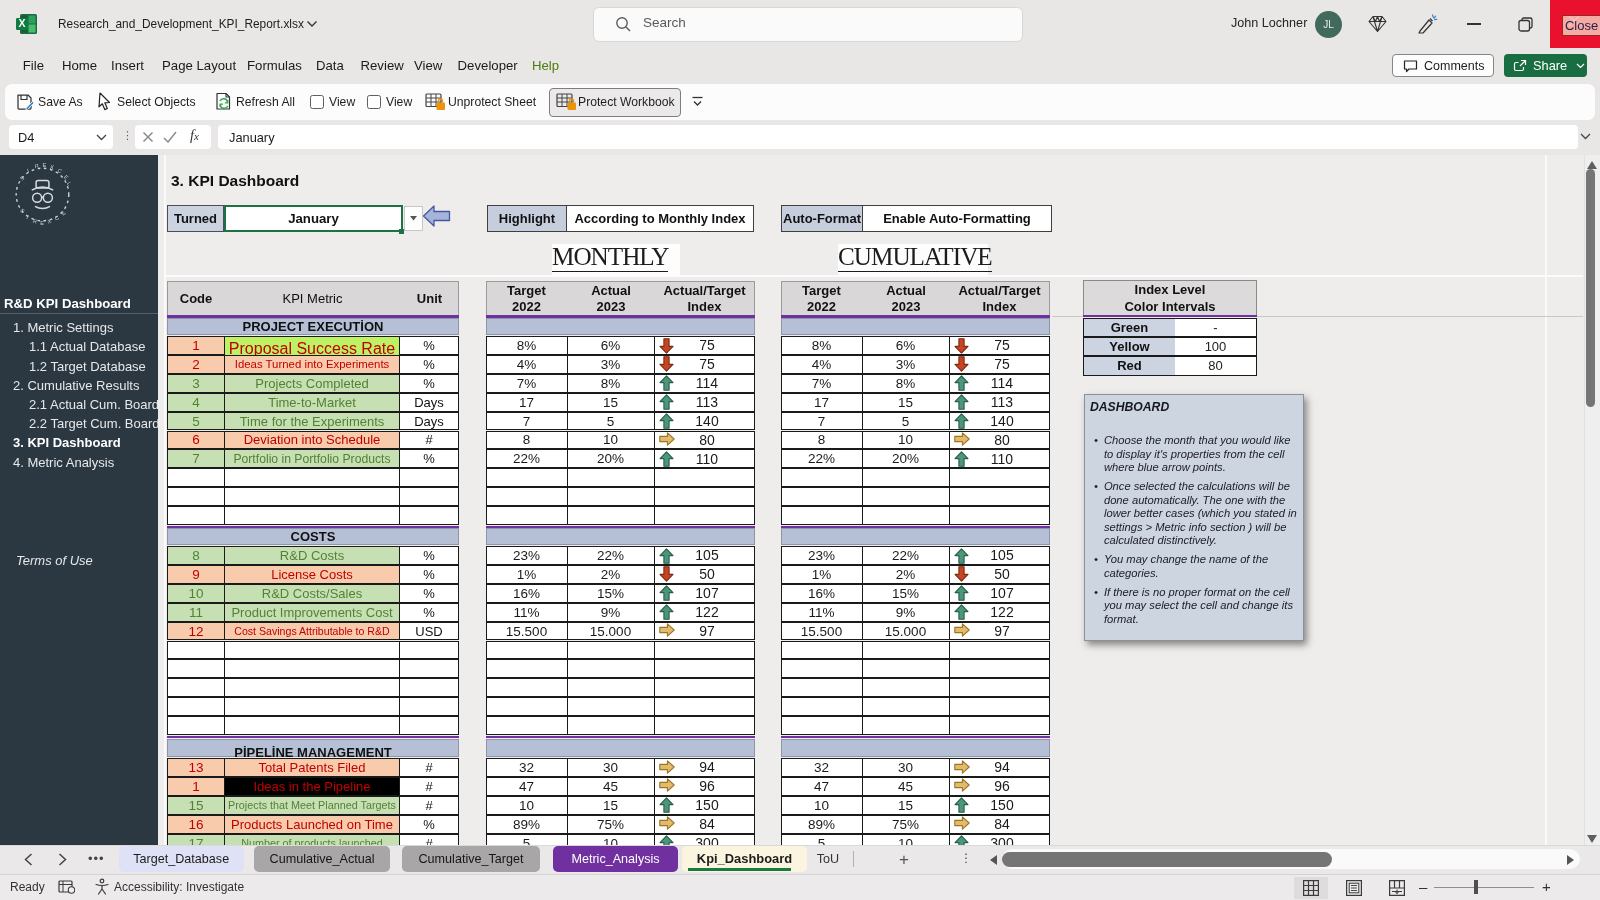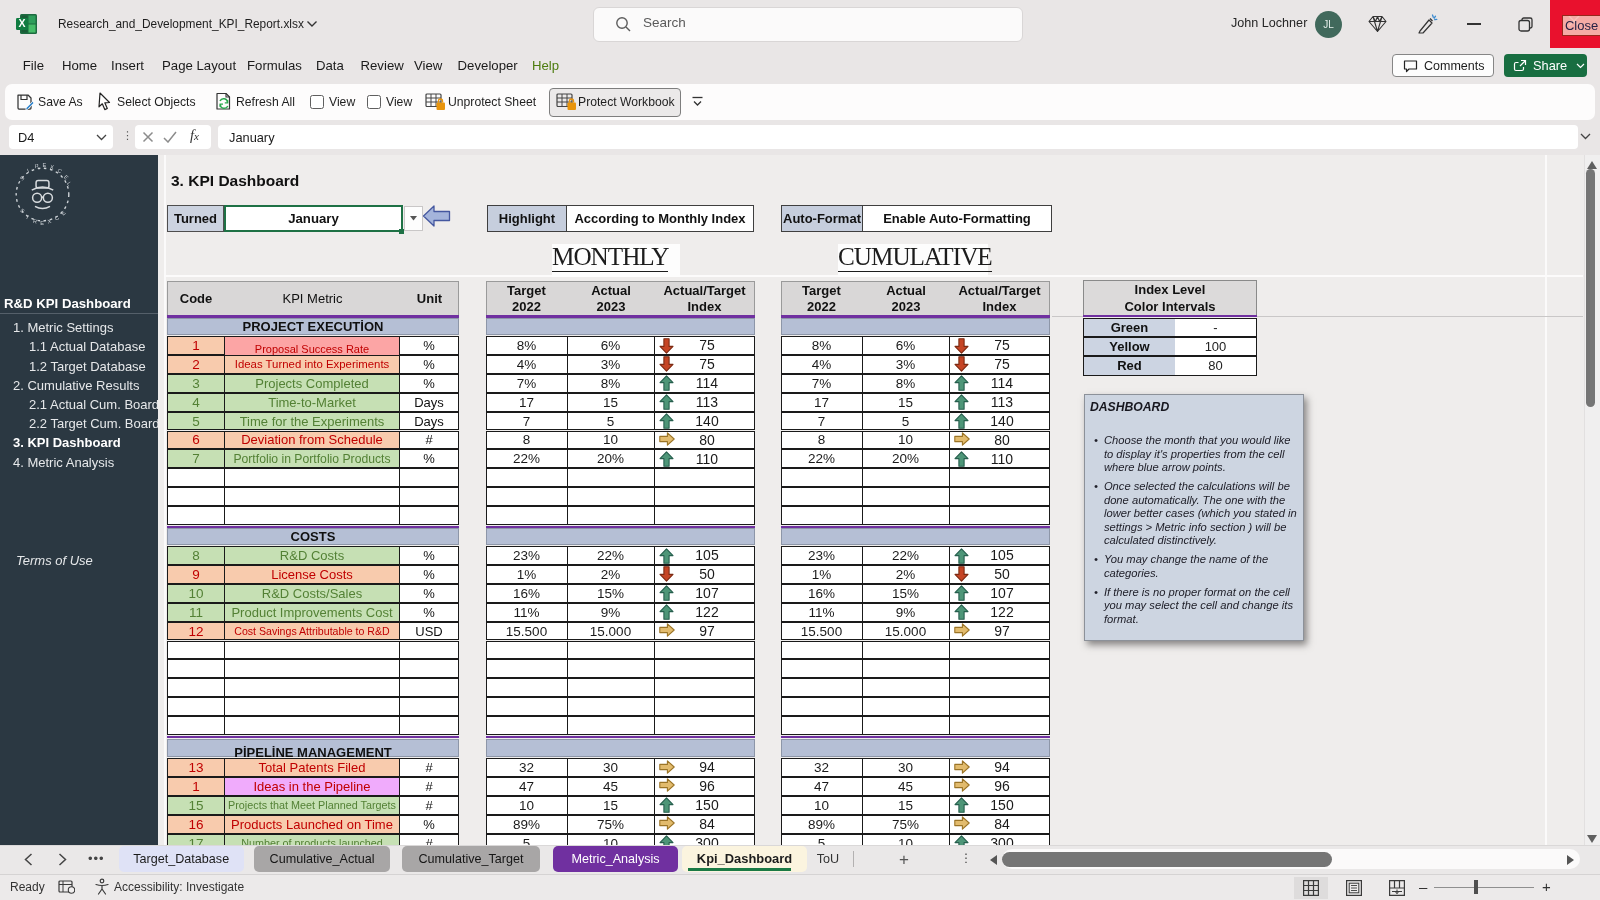--- a/index.html
+++ b/index.html
@@ -231,21 +231,21 @@
 <div class="abs ctr" style="left:1175px;top:317.5px;width:82px;height:19.4px;background:#fff;border:1px solid #1a1a1a;border-left:none;font-size:13px;color:#222">-</div>
 <div class="abs ctr" style="left:1083px;top:336.9px;width:93px;height:19.4px;background:#ccd4e2;border:1px solid #1a1a1a;font-size:13px;font-weight:bold;color:#111">Yellow</div>
 <div class="abs ctr" style="left:1175px;top:336.9px;width:82px;height:19.4px;background:#fff;border:1px solid #1a1a1a;border-left:none;font-size:13px;color:#222">100</div>
 <div class="abs ctr" style="left:1083px;top:356.3px;width:93px;height:19.4px;background:#ccd4e2;border:1px solid #1a1a1a;font-size:13px;font-weight:bold;color:#111">Red</div>
 <div class="abs ctr" style="left:1175px;top:356.3px;width:82px;height:19.4px;background:#fff;border:1px solid #1a1a1a;border-left:none;font-size:13px;color:#222">80</div>
 <div class="abs" style="left:167px;top:317.5px;width:292px;height:17.5px;background:#b5bfd5;border:1px solid #8d96a8"></div>
 <div class="abs" style="left:485.5px;top:317.5px;width:269px;height:17.5px;background:#b5bfd5;border:1px solid #8d96a8"></div>
 <div class="abs" style="left:780.5px;top:317.5px;width:269px;height:17.5px;background:#b5bfd5;border:1px solid #8d96a8"></div>
 <div class="abs ctr" style="left:167px;top:317.5px;width:292px;height:17.5px;font-size:13px;font-weight:bold;color:#101010">PROJECT EXECUTİON</div>
 <div class="abs ctr" style="left:167px;top:336px;width:58px;height:18.9px;background:#f8cbad;border:1px solid #1a1a1a;font-size:13.5px;color:#c00000">1</div>
-<div class="abs ctr" style="left:225px;top:336px;width:175px;height:26px;background:#fca5a5;border:1px solid #1a1a1a;border-left:none;font-size:11px;color:#c00000;white-space:nowrap">Proposal Success Rate</div>
+<div class="abs ctr" style="left:225px;top:336px;width:175px;height:26px;background:#bef264;border:1px solid #1a1a1a;border-left:none;font-size:16px;color:#c00000;white-space:nowrap">Proposal Success Rate</div>
 <div class="abs ctr" style="left:400px;top:336px;width:59px;height:18.9px;background:#fff;border:1px solid #1a1a1a;border-left:none;font-size:13px;color:#111">%</div>
 <div class="abs ctr" style="left:485.5px;top:336px;width:82px;height:18.9px;background:#fff;border:1px solid #1a1a1a;font-size:13.5px;color:#1a1a1a">8%</div>
 <div class="abs ctr" style="left:567.5px;top:336px;width:87px;height:18.9px;background:#fff;border:1px solid #1a1a1a;border-left:none;font-size:13.5px;color:#1a1a1a">6%</div>
 <div class="abs" style="left:654.5px;top:336px;width:100px;height:18.9px;background:#fff;border:1px solid #1a1a1a;border-left:none"></div>
 <div class="abs" style="left:658.5px;top:337.5px"><svg width="15" height="16" viewBox="0 0 15 16">
       <path d="M7.5 15.2 L1 8.4 H4.9 V0.8 H10.1 V8.4 H14 Z" fill="#c64525" stroke="#7c2a12" stroke-width="1.1" stroke-linejoin="round"></path>
     </svg></div>
 <div class="abs ctr" style="left:673.5px;top:336px;width:67px;height:18.9px;font-size:14px;color:#1a1a1a">75</div>
 <div class="abs ctr" style="left:780.5px;top:336px;width:82px;height:18.9px;background:#fff;border:1px solid #1a1a1a;font-size:13.5px;color:#1a1a1a">8%</div>
 <div class="abs ctr" style="left:862.5px;top:336px;width:87px;height:18.9px;background:#fff;border:1px solid #1a1a1a;border-left:none;font-size:13.5px;color:#1a1a1a">6%</div>
@@ -316,21 +316,21 @@
     </svg></div>
 <div class="abs ctr" style="left:673.5px;top:411.5999999999999px;width:67px;height:18.9px;font-size:14px;color:#1a1a1a">140</div>
 <div class="abs ctr" style="left:780.5px;top:411.5999999999999px;width:82px;height:18.9px;background:#fff;border:1px solid #1a1a1a;font-size:13.5px;color:#1a1a1a">7</div>
 <div class="abs ctr" style="left:862.5px;top:411.5999999999999px;width:87px;height:18.9px;background:#fff;border:1px solid #1a1a1a;border-left:none;font-size:13.5px;color:#1a1a1a">5</div>
 <div class="abs" style="left:949.5px;top:411.5999999999999px;width:100px;height:18.9px;background:#fff;border:1px solid #1a1a1a;border-left:none"></div>
 <div class="abs" style="left:953.5px;top:413.0999999999999px"><svg width="15" height="16" viewBox="0 0 15 16">
       <path d="M7.5 0.8 L14 7.6 H10.1 V15.2 H4.9 V7.6 H1 Z" fill="#4e9678" stroke="#275f4e" stroke-width="1.1" stroke-linejoin="round"></path>
     </svg></div>
 <div class="abs ctr" style="left:968.5px;top:411.5999999999999px;width:67px;height:18.9px;font-size:14px;color:#1a1a1a">140</div>
 <div class="abs ctr" style="left:167px;top:430.4999999999999px;width:58px;height:18.9px;background:#f8cbad;border:1px solid #1a1a1a;font-size:13.5px;color:#c00000">6</div>
-<div class="abs ctr" style="left:225px;top:430.4999999999999px;width:175px;height:18.9px;background:#f8cbad;border:1px solid #1a1a1a;border-left:none;font-size:13px;color:#c00000;white-space:nowrap">Deviation from Schedule</div>
+<div class="abs ctr" style="left:225px;top:430.4999999999999px;width:175px;height:18.9px;background:#f8cbad;border:1px solid #1a1a1a;border-left:none;font-size:13px;color:#c00000;white-space:nowrap">Deviation into Schedule</div>
 <div class="abs ctr" style="left:400px;top:430.4999999999999px;width:59px;height:18.9px;background:#fff;border:1px solid #1a1a1a;border-left:none;font-size:13px;color:#111">#</div>
 <div class="abs ctr" style="left:485.5px;top:430.4999999999999px;width:82px;height:18.9px;background:#fff;border:1px solid #1a1a1a;font-size:13.5px;color:#1a1a1a">8</div>
 <div class="abs ctr" style="left:567.5px;top:430.4999999999999px;width:87px;height:18.9px;background:#fff;border:1px solid #1a1a1a;border-left:none;font-size:13.5px;color:#1a1a1a">10</div>
 <div class="abs" style="left:654.5px;top:430.4999999999999px;width:100px;height:18.9px;background:#fff;border:1px solid #1a1a1a;border-left:none"></div>
 <div class="abs" style="left:658.5px;top:431.9999999999999px"><svg width="16" height="14" viewBox="0 0 16 14">
       <path d="M15.2 7 L8.4 13.2 V9.6 H0.8 V4.4 H8.4 V0.8 Z" fill="#e2bb6d" stroke="#9b7426" stroke-width="1.1" stroke-linejoin="round"></path>
     </svg></div>
 <div class="abs ctr" style="left:673.5px;top:430.4999999999999px;width:67px;height:18.9px;font-size:14px;color:#1a1a1a">80</div>
 <div class="abs ctr" style="left:780.5px;top:430.4999999999999px;width:82px;height:18.9px;background:#fff;border:1px solid #1a1a1a;font-size:13.5px;color:#1a1a1a">8</div>
 <div class="abs ctr" style="left:862.5px;top:430.4999999999999px;width:87px;height:18.9px;background:#fff;border:1px solid #1a1a1a;border-left:none;font-size:13.5px;color:#1a1a1a">10</div>
@@ -538,21 +538,21 @@
     </svg></div>
 <div class="abs ctr" style="left:673.5px;top:758px;width:67px;height:18.9px;font-size:14px;color:#1a1a1a">94</div>
 <div class="abs ctr" style="left:780.5px;top:758px;width:82px;height:18.9px;background:#fff;border:1px solid #1a1a1a;font-size:13.5px;color:#1a1a1a">32</div>
 <div class="abs ctr" style="left:862.5px;top:758px;width:87px;height:18.9px;background:#fff;border:1px solid #1a1a1a;border-left:none;font-size:13.5px;color:#1a1a1a">30</div>
 <div class="abs" style="left:949.5px;top:758px;width:100px;height:18.9px;background:#fff;border:1px solid #1a1a1a;border-left:none"></div>
 <div class="abs" style="left:953.5px;top:759.5px"><svg width="16" height="14" viewBox="0 0 16 14">
       <path d="M15.2 7 L8.4 13.2 V9.6 H0.8 V4.4 H8.4 V0.8 Z" fill="#e2bb6d" stroke="#9b7426" stroke-width="1.1" stroke-linejoin="round"></path>
     </svg></div>
 <div class="abs ctr" style="left:968.5px;top:758px;width:67px;height:18.9px;font-size:14px;color:#1a1a1a">94</div>
 <div class="abs ctr" style="left:167px;top:776.9px;width:58px;height:18.9px;background:#f8cbad;border:1px solid #1a1a1a;font-size:13.5px;color:#c00000">1</div>
-<div class="abs ctr" style="left:225px;top:776.9px;width:175px;height:18.9px;background:#f0abfc;border:1px solid #1a1a1a;border-left:none;font-size:13px;color:#c00000;white-space:nowrap">Ideas in the Pipeline</div>
+<div class="abs ctr" style="left:225px;top:776.9px;width:175px;height:18.9px;background:#000000;border:1px solid #1a1a1a;border-left:none;font-size:13px;color:#c00000;white-space:nowrap">Ideas in the Pipeline</div>
 <div class="abs ctr" style="left:400px;top:776.9px;width:59px;height:18.9px;background:#fff;border:1px solid #1a1a1a;border-left:none;font-size:13px;color:#111">#</div>
 <div class="abs ctr" style="left:485.5px;top:776.9px;width:82px;height:18.9px;background:#fff;border:1px solid #1a1a1a;font-size:13.5px;color:#1a1a1a">47</div>
 <div class="abs ctr" style="left:567.5px;top:776.9px;width:87px;height:18.9px;background:#fff;border:1px solid #1a1a1a;border-left:none;font-size:13.5px;color:#1a1a1a">45</div>
 <div class="abs" style="left:654.5px;top:776.9px;width:100px;height:18.9px;background:#fff;border:1px solid #1a1a1a;border-left:none"></div>
 <div class="abs" style="left:658.5px;top:778.4px"><svg width="16" height="14" viewBox="0 0 16 14">
       <path d="M15.2 7 L8.4 13.2 V9.6 H0.8 V4.4 H8.4 V0.8 Z" fill="#e2bb6d" stroke="#9b7426" stroke-width="1.1" stroke-linejoin="round"></path>
     </svg></div>
 <div class="abs ctr" style="left:673.5px;top:776.9px;width:67px;height:18.9px;font-size:14px;color:#1a1a1a">96</div>
 <div class="abs ctr" style="left:780.5px;top:776.9px;width:82px;height:18.9px;background:#fff;border:1px solid #1a1a1a;font-size:13.5px;color:#1a1a1a">47</div>
 <div class="abs ctr" style="left:862.5px;top:776.9px;width:87px;height:18.9px;background:#fff;border:1px solid #1a1a1a;border-left:none;font-size:13.5px;color:#1a1a1a">45</div>

